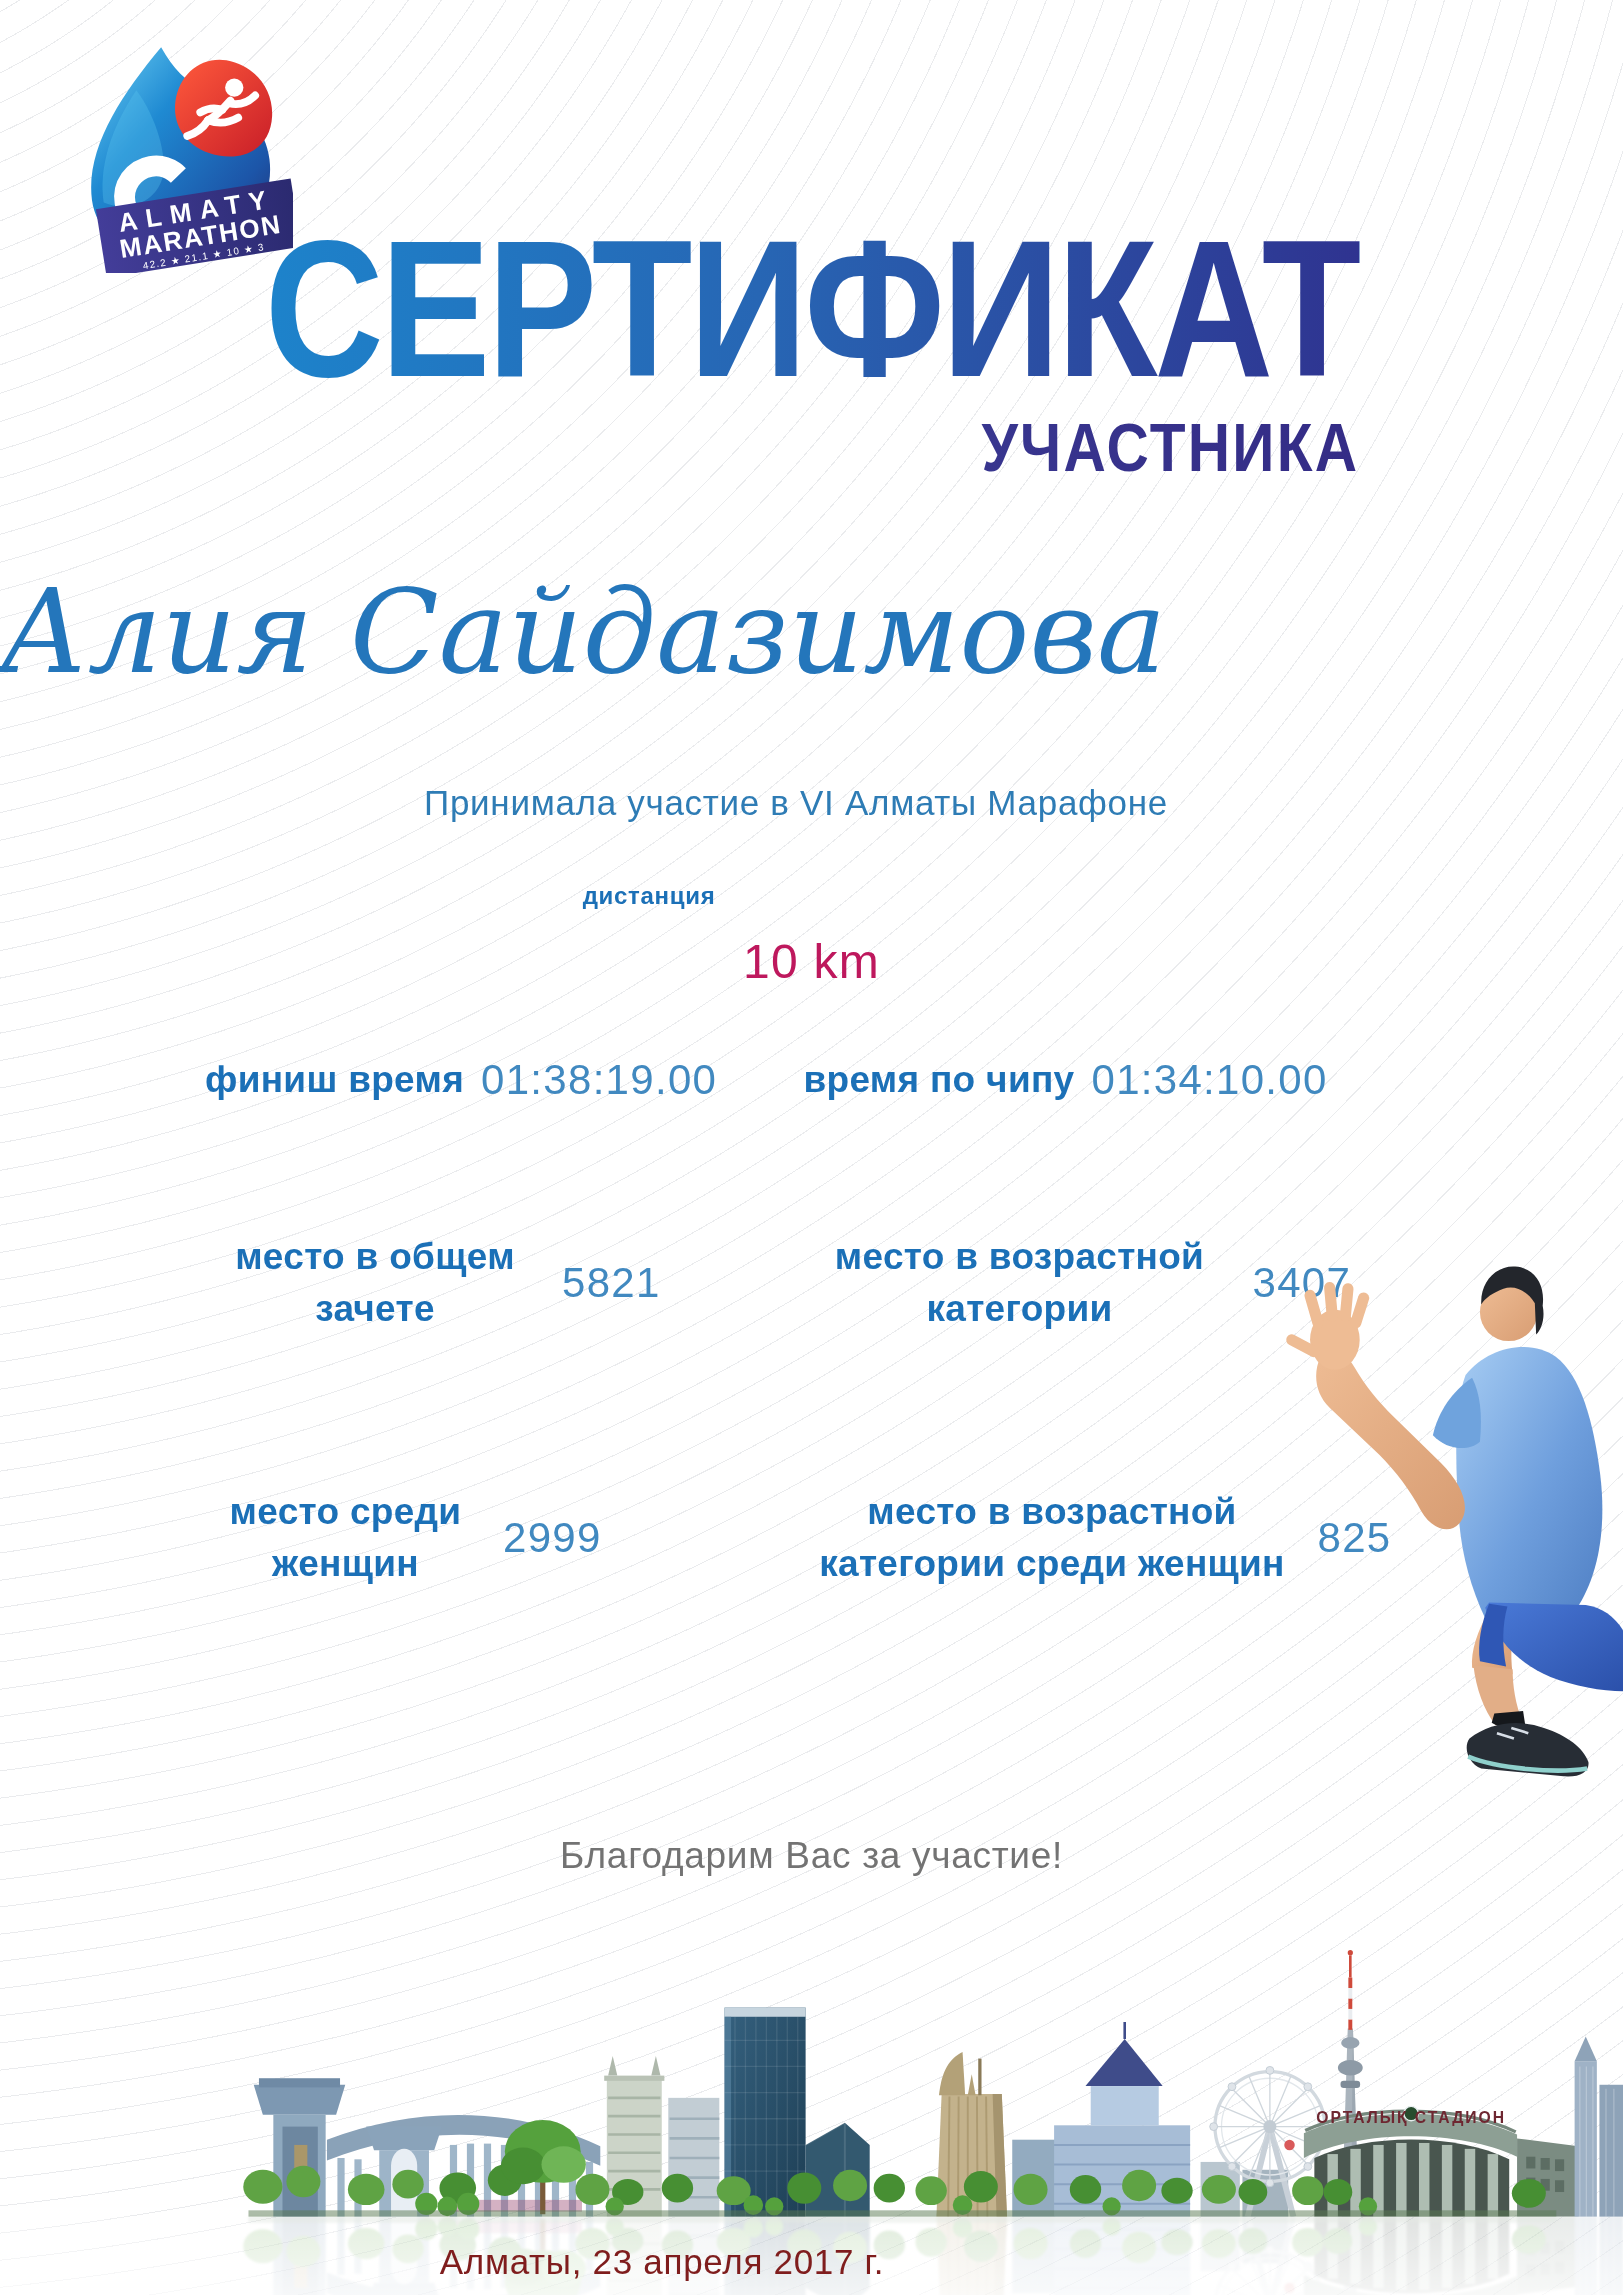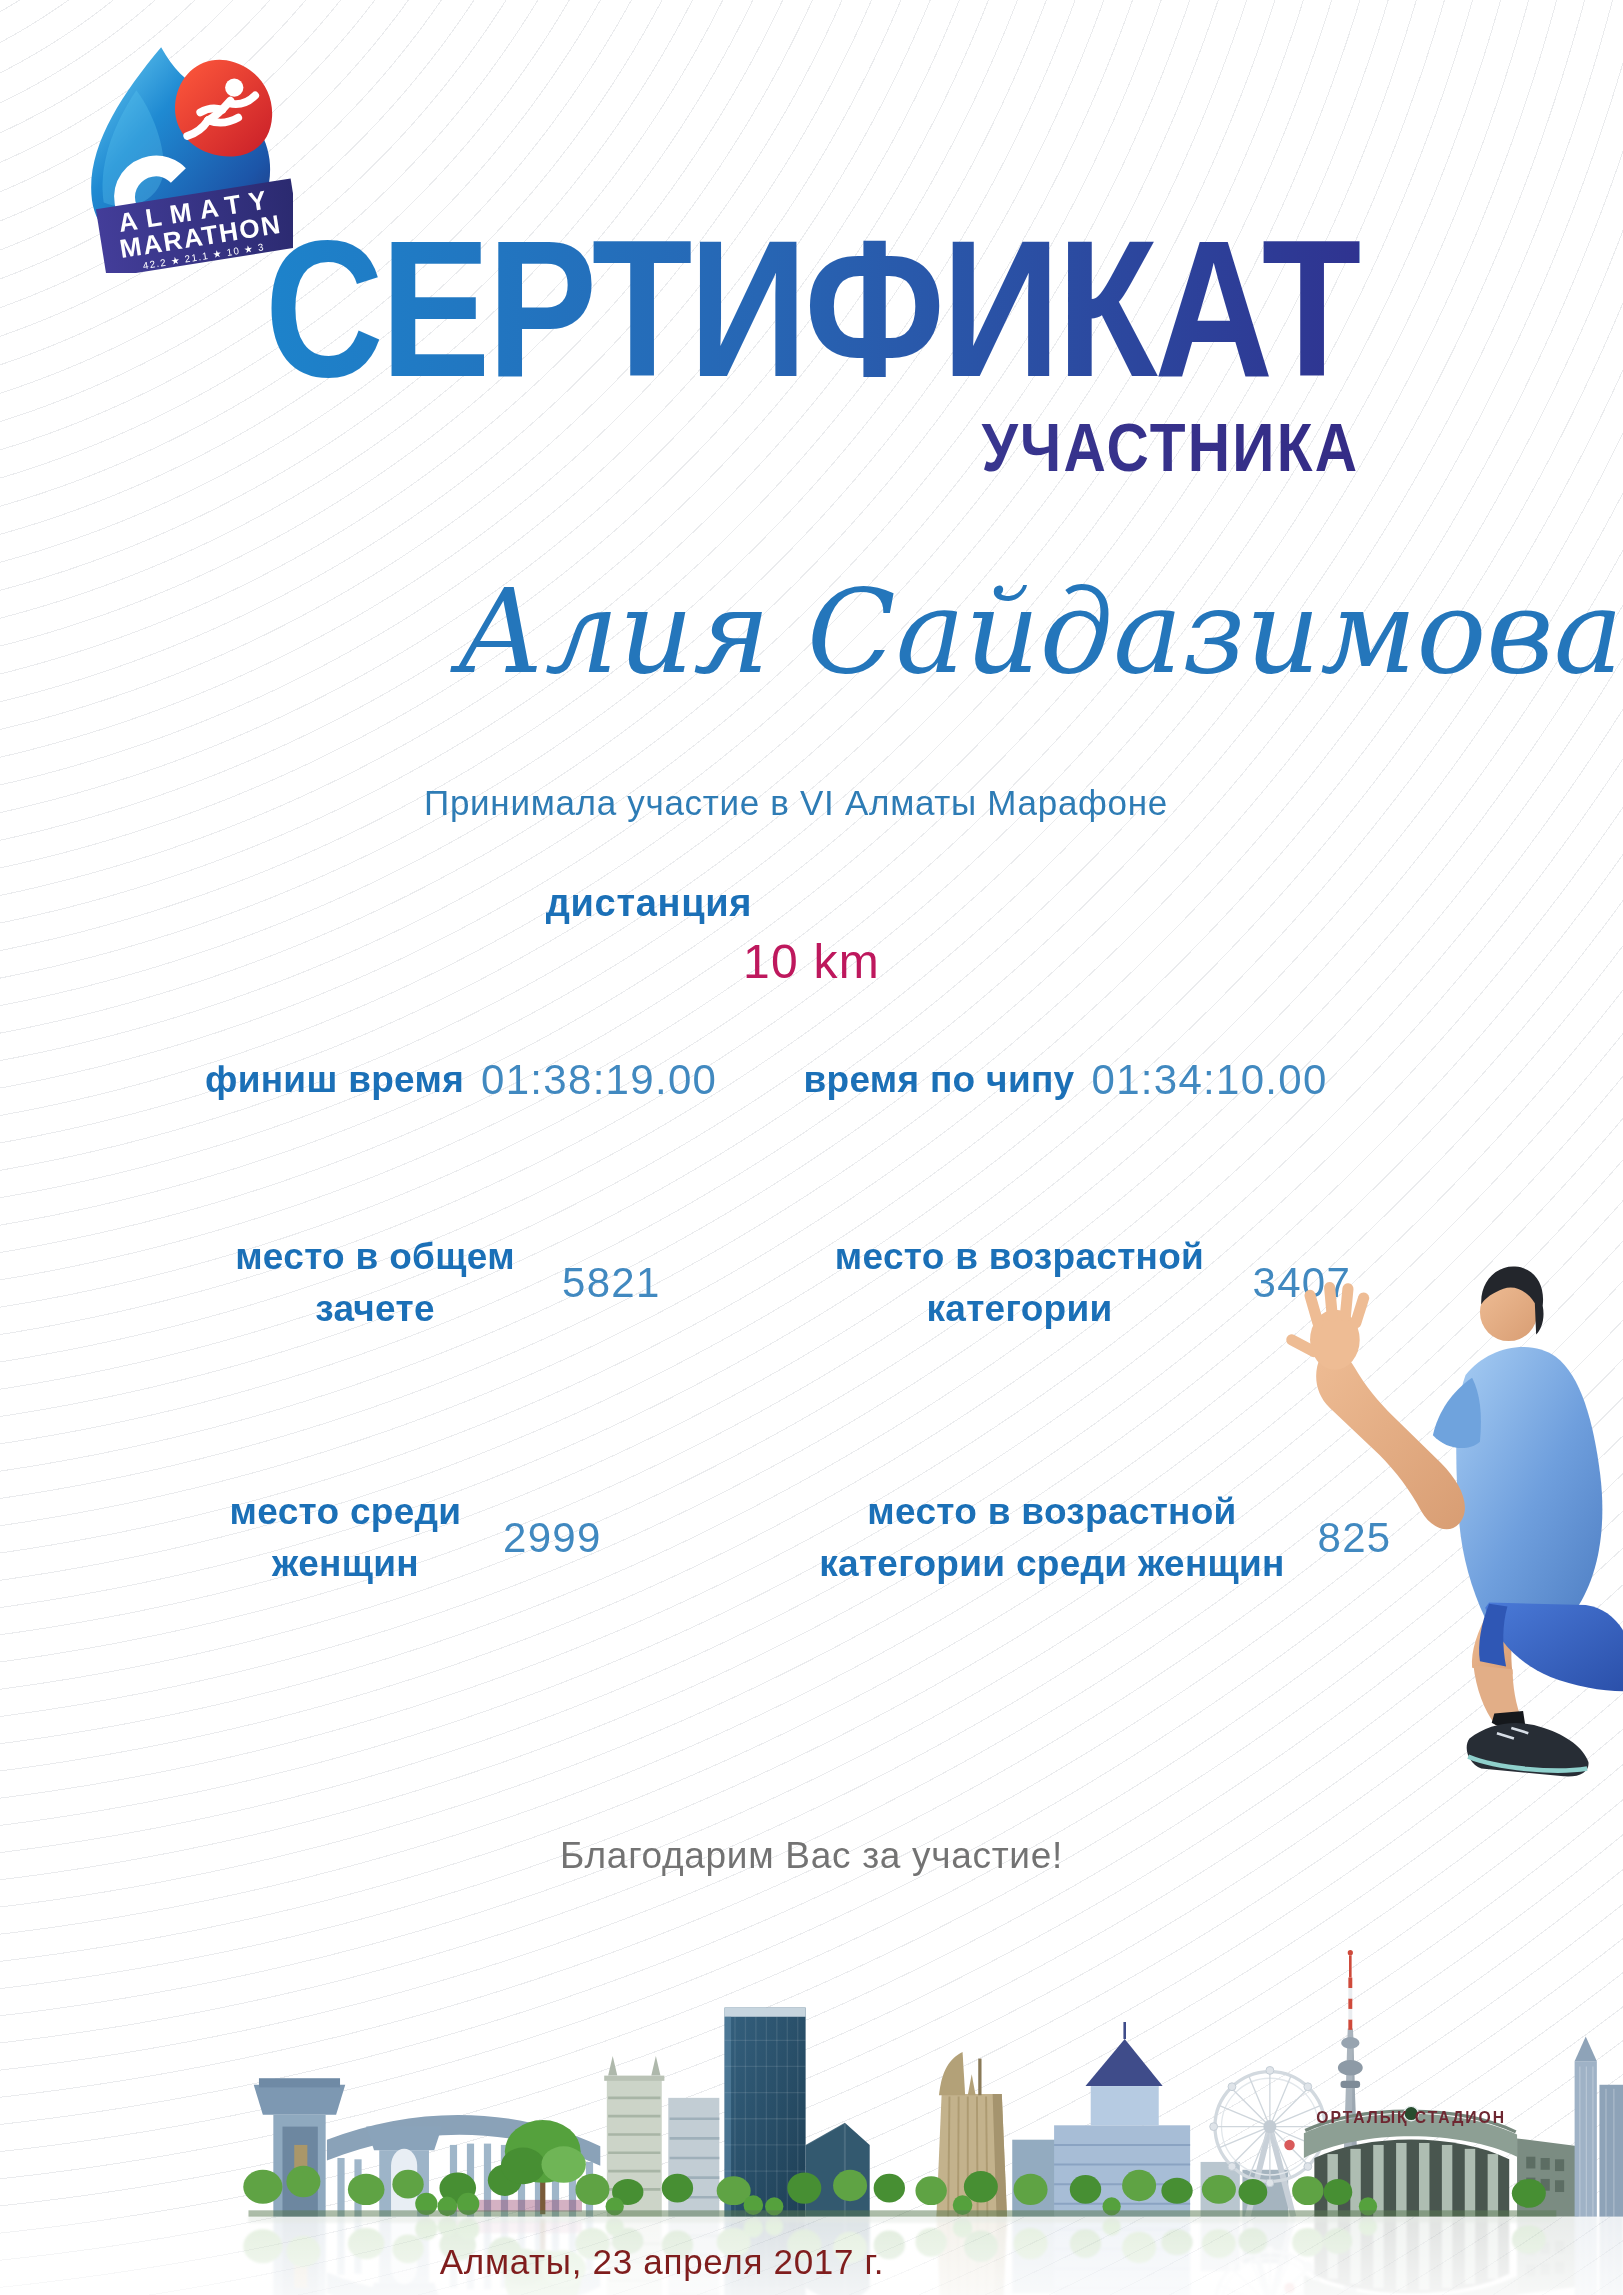--- a/index.html
+++ b/index.html
@@ -30,33 +30,33 @@
     -webkit-background-clip:text;background-clip:text;color:transparent;
   }
   .title-sub{
     font-size:69px;line-height:1.1;font-weight:800;letter-spacing:2.6px;margin:9.2px 0 0 0;
     background:linear-gradient(90deg,#3f48a0,#342c86);
     -webkit-background-clip:text;background-clip:text;color:transparent;
   }
 
   
   .participant{
-    left:0;top:568px;width:1623px;text-align:right;
+    left:0;top:568px;width:1623px;text-align:left;
     font-family:"DejaVu Serif","Liberation Serif",serif;font-style:italic;
     font-size:116px;color:#2476bb;line-height:1.1;
   }
   .participation-line{
     left:0;top:783px;width:1592px;text-align:center;
     font-size:35px;font-weight:300;color:#2e7cb5;letter-spacing:0.7px;
   }
 
   
   .distance-label{
     left:0;top:882px;width:1298px;text-align:center;
-    font-size:38px;font-weight:700;color:#1b70b7;letter-spacing:0.7px;
+    font-size:24px;font-weight:700;color:#1b70b7;letter-spacing:0.7px;
   }
   .distance-value{
     left:0;top:934px;width:1623px;text-align:center;
     font-size:48px;font-weight:300;color:#be185d;letter-spacing:1.3px;
   }
 
   
   .stats{left:205px;top:1054px;width:1197px;}
   .stat-row{display:grid;grid-template-columns:1fr 1fr;text-align:center;}
   .stat-row + .stat-row{margin-top:124px;}

